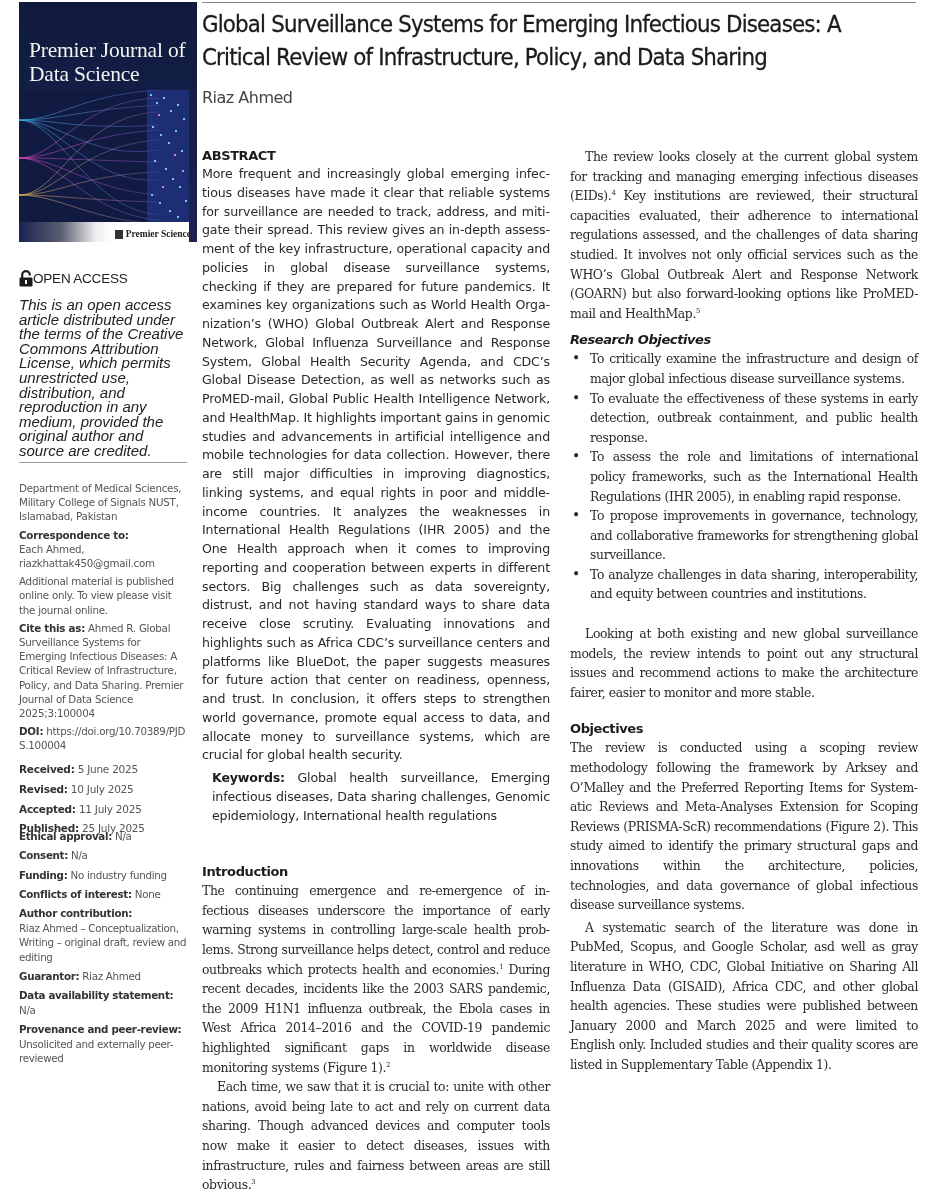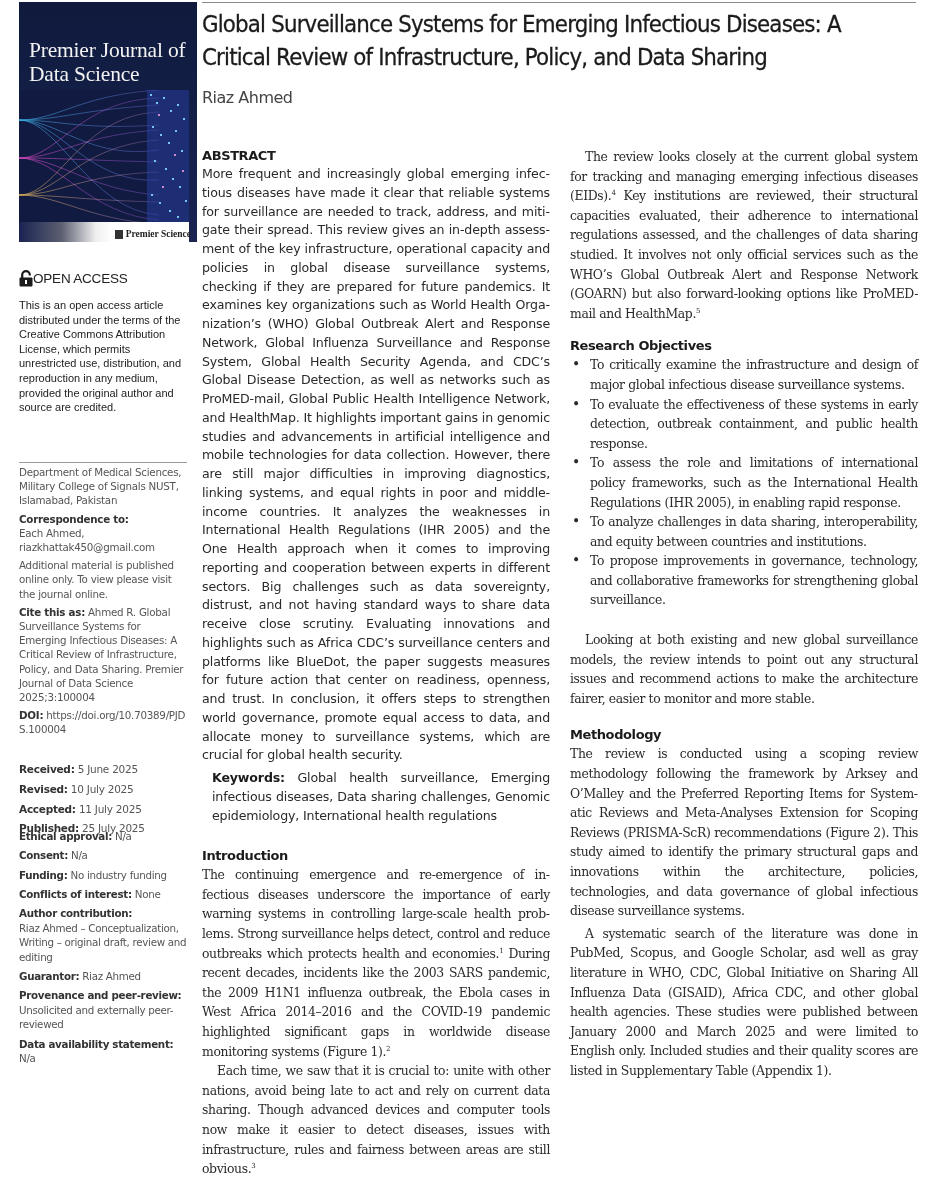--- a/index.html
+++ b/index.html
@@ -32,25 +32,25 @@
 
   
   .sidebar {
     position: absolute; left: 19px; top: 270px; width: 170px;
     font-family: "Liberation Sans", "DejaVu Sans", sans-serif;
   }
   .oa-row { display: flex; align-items: center; margin-bottom: 11px; }
   .oa-row svg { display: block; }
   .oa-label { font-size: 13.5px; color: #222; letter-spacing: -0.2px; }
   .oa-text {
-    font-size: 11px; line-height: 14.6px; color: #222;
+    font-style: italic; font-size: 15px; line-height: 14.6px; color: #222;
   }
   .meta-block {
     position: absolute; left: 19px; top: 462px; width: 168px;
-    border-top: 1px solid #9a9a9a; padding-top: 2px;
+    border-top: 1px solid #9a9a9a; padding-top: 18px;
     font-family: "DejaVu Sans", "Liberation Sans", sans-serif;
     font-size: 10.3px; line-height: 14.2px; color: #555;
     letter-spacing: -0.25px;
   }
   .meta-block p { margin-bottom: 4px; }
   .meta-block .lbl { color: #333; }
   .meta-dates { position: absolute; left: 19px; top: 760px; width: 168px;
     font-family: "DejaVu Sans", "Liberation Sans", sans-serif;
     font-size: 10.5px; line-height: 19.8px; color: #555; letter-spacing: -0.25px; }
   .meta-decl { position: absolute; left: 19px; top: 829px; width: 170px;
@@ -219,50 +219,50 @@
   <div><span class="lbl">Published:</span> <span>25 July 2025</span></div>
 </div>
 
 <div class="meta-decl">
   <p><span class="lbl">Ethical approval:</span> <span>N/a</span></p>
   <p><span class="lbl">Consent:</span> <span>N/a</span></p>
   <p><span class="lbl">Funding:</span> <span>No industry funding</span></p>
   <p><span class="lbl">Conflicts of interest:</span> <span>None</span></p>
   <p><span class="lbl">Author contribution:</span><br><span>Riaz Ahmed – Conceptualization, Writing – original draft, review and editing</span></p>
   <p><span class="lbl">Guarantor:</span> <span>Riaz Ahmed</span></p>
+  <p><span class="lbl">Data availability statement:</span><br><span>N/a</span></p>
   <p><span class="lbl">Provenance and peer-review:</span><br><span>Unsolicited and externally peer-reviewed</span></p>
-  <p><span class="lbl">Data availability statement:</span><br><span>N/a</span></p>
 </div>
 
 <div class="top-rule"></div>
 <h1 class="article-title">Global Surveillance Systems for Emerging Infectious Diseases: A Critical Review of Infrastructure, Policy, and Data Sharing</h1>
 <div class="author">Riaz Ahmed</div>
 
 <div class="col col-left">
   <div class="sec-head">ABSTRACT</div>
   <p class="abstract-text">More frequent and increasingly global emerging infec­tious diseases have made it clear that reliable systems for surveillance are needed to track, address, and miti­gate their spread. This review gives an in-depth assess­ment of the key infrastructure, operational capacity and policies in global disease surveillance systems, checking if they are prepared for future pandemics. It examines key organizations such as World Health Orga­nization’s (WHO) Global Outbreak Alert and Response Network, Global Influenza Surveillance and Response System, Global Health Security Agenda, and CDC’s Global Disease Detection, as well as networks such as ProMED-mail, Global Public Health Intelligence Net­work, and HealthMap. It highlights important gains in genomic studies and advancements in artificial intel­ligence and mobile technologies for data collection. However, there are still major difficulties in improv­ing diagnostics, linking systems, and equal rights in poor and middle-income countries. It analyzes the weaknesses in International Health Regulations (IHR 2005) and the One Health approach when it comes to improving reporting and cooperation between experts in different sectors. Big challenges such as data sov­ereignty, distrust, and not having standard ways to share data receive close scrutiny. Evaluating innova­tions and highlights such as Africa CDC’s surveillance centers and platforms like BlueDot, the paper suggests measures for future action that center on readiness, openness, and trust. In conclusion, it offers steps to strengthen world governance, promote equal access to data, and allocate money to surveillance systems, which are crucial for global health security.</p>
   <p class="abstract-text keywords">
     <b>Keywords:</b>
     <span>Global health surveillance, Emerging infectious diseases, Data sharing challenges, Genomic epidemiology, International health regulations</span>
   </p>
 
-  <div class="sec-head" style="margin-top: 22px;">Introduction</div>
+  <div class="sec-head" style="margin-top: 38px;">Introduction</div>
   <p class="serif-text"><span>The continuing emergence and re-emergence of in­fectious diseases underscore the importance of early warning systems in controlling large-scale health prob­lems. Strong surveillance helps detect, control and re­duce outbreaks which protects health and economies.</span><sup>1</sup><span> During recent decades, incidents like the 2003 SARS pandemic, the 2009 H1N1 influenza outbreak, the Eb­ola cases in West Africa 2014–2016 and the COVID-19 pandemic highlighted significant gaps in worldwide disease monitoring systems (Figure 1).</span><sup>2</sup></p>
   <p class="serif-text indent"><span>Each time, we saw that it is crucial to: unite with oth­er nations, avoid being late to act and rely on current data sharing. Though advanced devices and computer tools now make it easier to detect diseases, issues with infrastructure, rules and fairness between areas are still obvious.</span><sup>3</sup></p>
 </div>
 
 <div class="col col-right">
   <p class="serif-text indent"><span>The review looks closely at the current global sys­tem for tracking and managing emerging infectious diseases (EIDs).</span><sup>4</sup><span> Key institutions are reviewed, their structural capacities evaluated, their adherence to international regulations assessed, and the challeng­es of data sharing studied. It involves not only official services such as the WHO’s Global Outbreak Alert and Response Network (GOARN) but also forward-looking options like ProMED-mail and HealthMap.</span><sup>5</sup></p>
 
-  <div class="sec-head" style="margin-top: 14px;">Research Objectives</div>
+  <div class="sec-head" style="margin-top: 8px; font-style: italic;">Research Objectives</div>
   <ul class="objectives serif-text">
     <li>To critically examine the infrastructure and design of major global infectious disease surveillance sys­tems.</li>
     <li>To evaluate the effectiveness of these systems in early detection, outbreak containment, and public health response.</li>
     <li>To assess the role and limitations of internation­al policy frameworks, such as the International Health Regulations (IHR 2005), in enabling rapid response.</li>
+    <li>To propose improvements in governance, technolo­gy, and collaborative frameworks for strengthening global surveillance.</li>
     <li>To analyze challenges in data sharing, interoper­ability, and equity between countries and institu­tions.</li>
-    <li>To propose improvements in governance, technolo­gy, and collaborative frameworks for strengthening global surveillance.</li>
   </ul>
   <p class="serif-text indent" style="margin-top: 20px;">Looking at both existing and new global surveillance models, the review intends to point out any structural issues and recommend actions to make the architec­ture fairer, easier to monitor and more stable.</p>
 
-  <div class="sec-head" style="margin-top: 18px;">Methodology</div>
+  <div class="sec-head" style="margin-top: 18px;">Objectives</div>
   <p class="serif-text">The review is conducted using a scoping review methodology following the framework by Arksey and O’Malley and the Preferred Reporting Items for System­atic Reviews and Meta-Analyses Extension for Scoping Reviews (PRISMA-ScR) recommendations (Figure 2). This study aimed to identify the primary structural gaps and innovations within the architecture, policies, technologies, and data governance of global infectious disease surveillance systems.</p>
   <p class="serif-text indent" style="margin-top: 3px;">A systematic search of the literature was done in PubMed, Scopus, and Google Scholar, asd well as gray literature in WHO, CDC, Global Initiative on Sharing All Influenza Data (GISAID), Africa CDC, and other global health agencies. These studies were pub­lished between January 2000 and March 2025 and were limited to English only. Included studies and their quality scores are listed in Supplementary Table (Appendix 1).</p>
 </div>
 
 </body></html>

